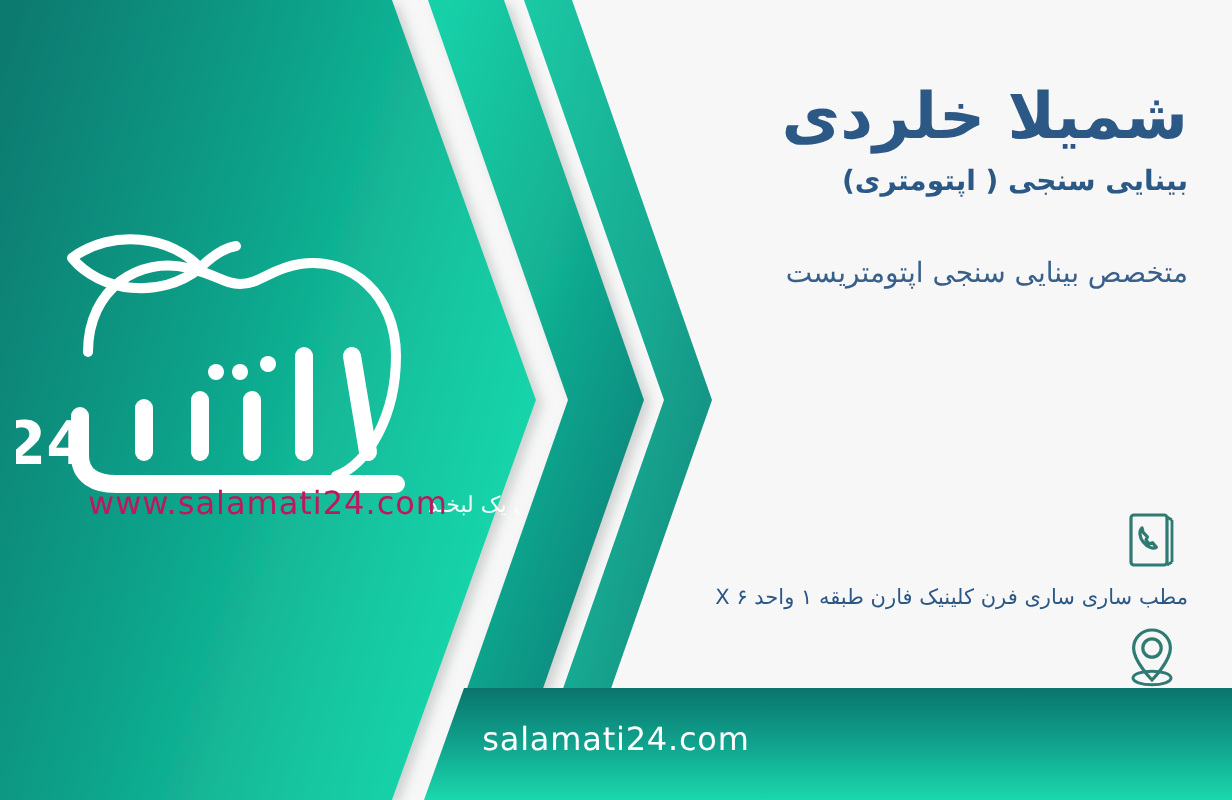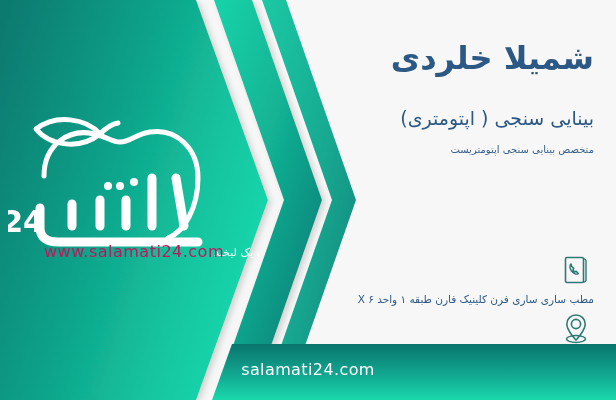--- a/index.html
+++ b/index.html
@@ -47,30 +47,30 @@
   }
   #doctor-name {
     color: #2b5885;
     font-size: 32px;
     font-weight: bold;
     letter-spacing: 1px;
     line-height: 1.25;
     white-space: nowrap;
   }
   #specialty {
+    margin-top: 4px;
+    color: #2b5885;
+    font-size: 14px;
+    font-weight: bold;
+    line-height: 1.3;
+  }
+  #specialty-sub {
     margin-top: 28px;
-    color: #2b5885;
-    font-size: 19px;
-    font-weight: normal;
-    line-height: 1.3;
-  }
-  #specialty-sub {
-    margin-top: 12px;
     color: #38608b;
-    font-size: 10px;
+    font-size: 14px;
     line-height: 1.3;
   }
 
   
   #contact-block {
     position: absolute;
     right: 18px;
     top: 248px;
     width: 370px;
     direction: rtl;

